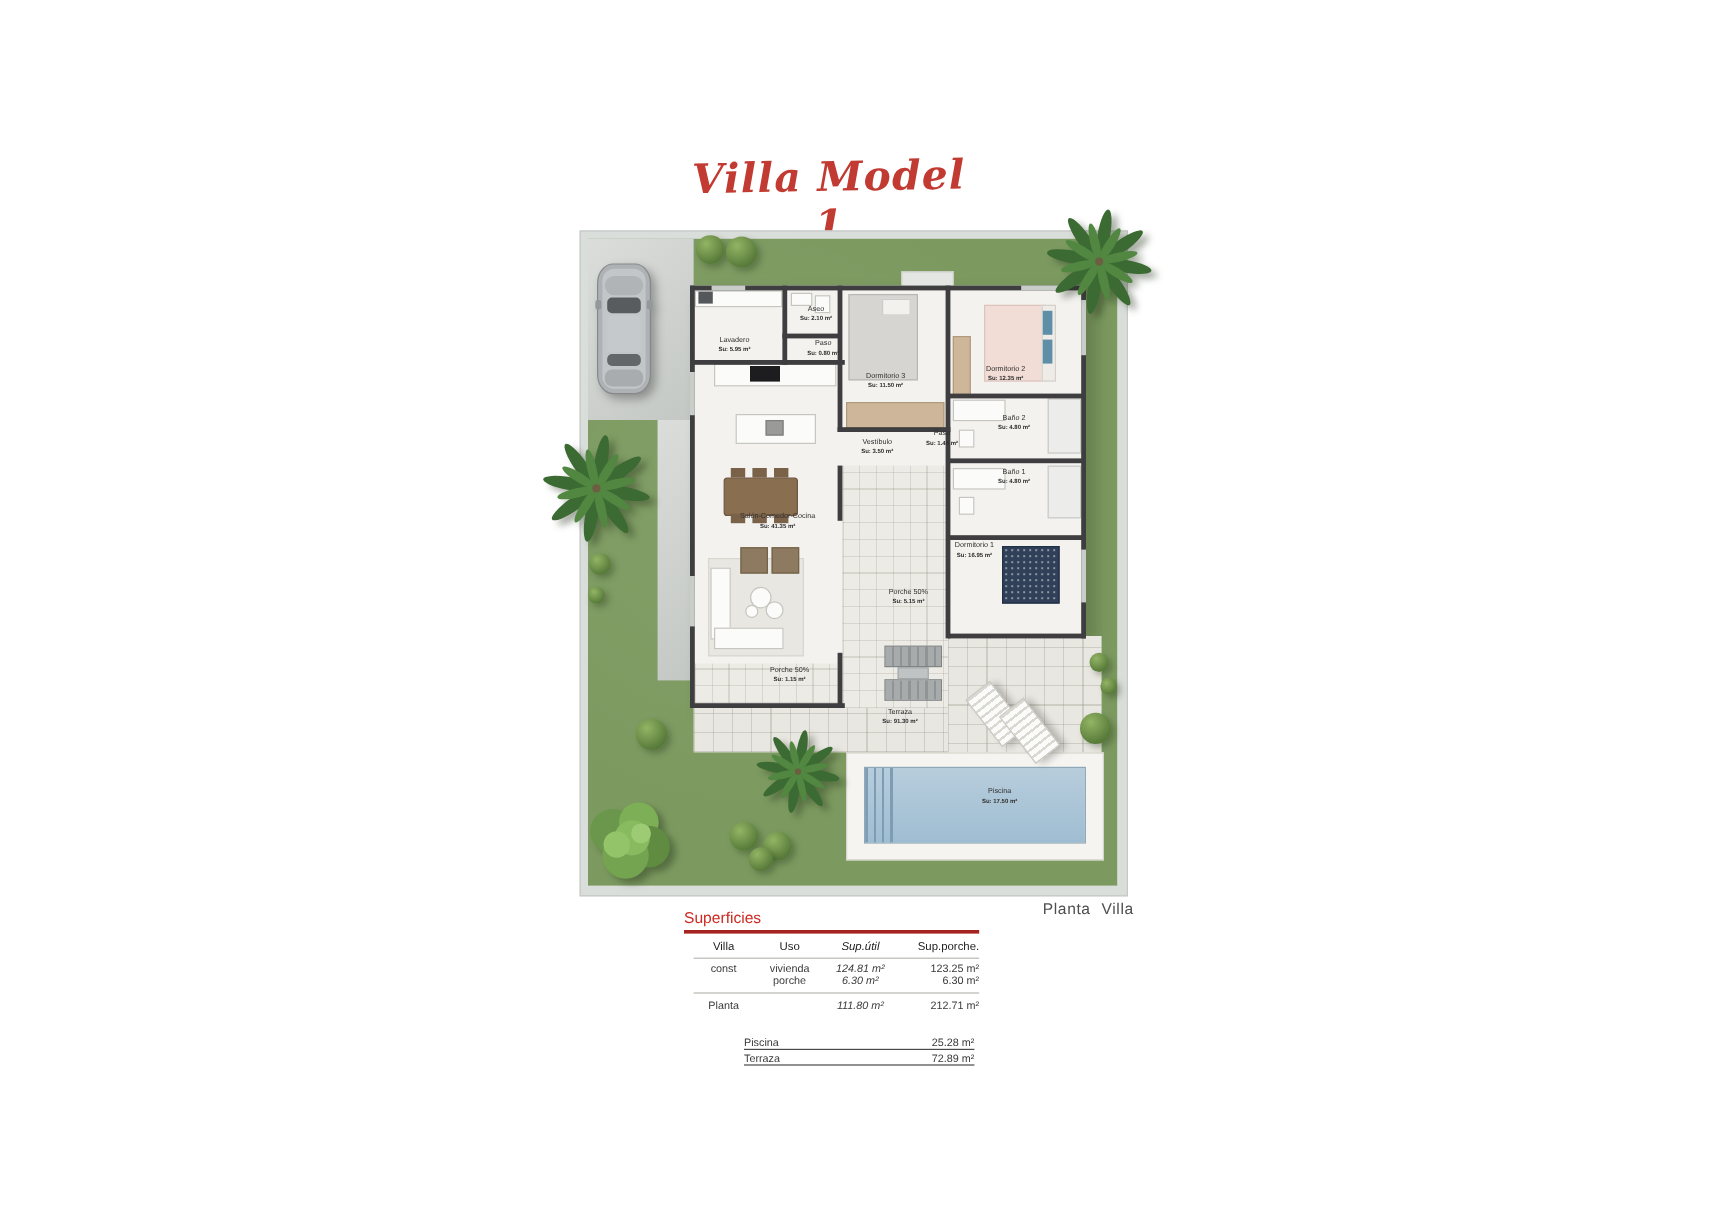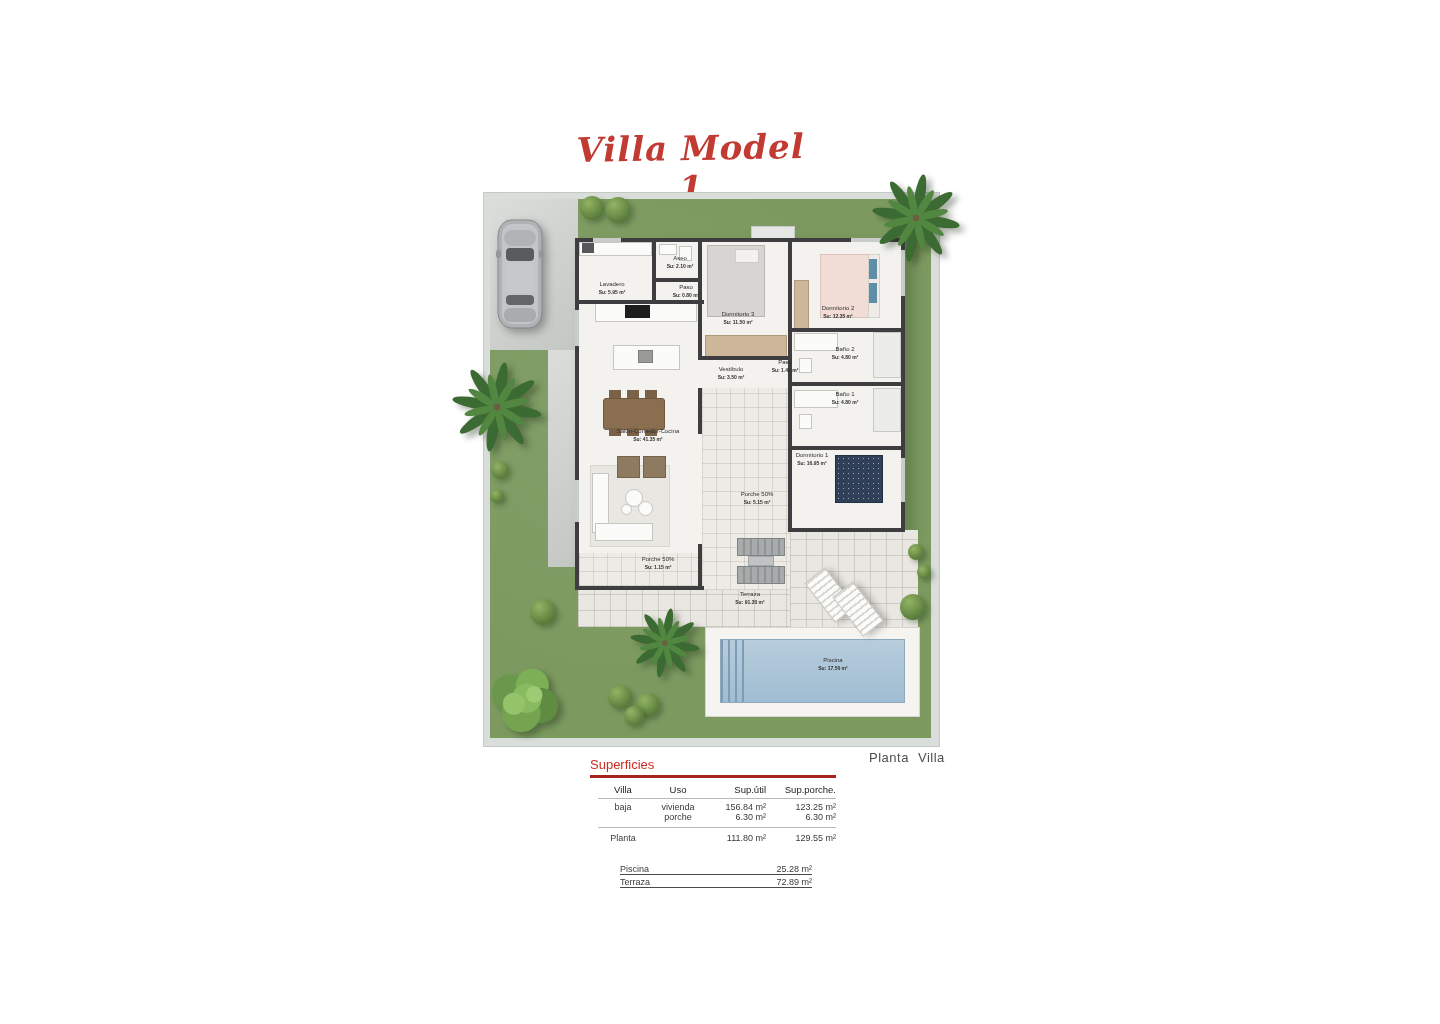--- a/index.html
+++ b/index.html
@@ -44,28 +44,28 @@
       background:repeating-linear-gradient(90deg,#7e9cb4 0 2px,transparent 2px 7px);}
   .lounger{width:24px;height:48px;border:1px solid #c9c8c0;z-index:9;
       background:repeating-linear-gradient(0deg,#fbfbf9 0 4px,#d9d8d2 4px 6px);
       box-shadow:4px 4px 6px rgba(0,0,0,.22);}
   .graysofa{background:repeating-linear-gradient(90deg,#a7abac 0 5px,#909495 5px 7px);
       border:1px solid #7e8384;z-index:9;}
   .circle{border-radius:50%;}
   
   .caption{position:absolute;left:869px;top:750px;font-size:13px;color:#4e4e4e;
       letter-spacing:.5px;word-spacing:5px;}
-  .surf{position:absolute;left:590px;top:757px;width:246px;}
+  .surf{position:absolute;left:570px;top:757px;width:246px;}
   .surf-title{font-size:13px;color:#cc2a22;margin-bottom:3px;}
   .surf-underline{height:3px;background:#a5241f;margin-bottom:6px;}
   .stable{width:238px;margin-left:8px;}
   .tr{display:grid;grid-template-columns:50px 60px 62px 66px;align-items:end;}
   .tr span{font-size:9px;color:#3a3a3a;}
   .tr.head span{font-size:9.5px;color:#222;}
-  .c1{text-align:center;} .c2{text-align:center;} .c3{text-align:right;padding-right:4px;} .c4{text-align:right;}
+  .c1{text-align:center;} .c2{text-align:center;} .c3{text-align:center;padding-right:4px;font-style:italic;} .c4{text-align:right;}
   .sep{height:1px;background:#b8b8b4;margin:3px 0;}
   .tr.total{margin-top:5px;}
   .extras{position:absolute;left:620px;top:863px;width:192px;}
   .extra{display:flex;align-items:flex-end;border-bottom:1px solid #4a4a4a;height:11px;margin-bottom:1px;}
   .extra .el{font-size:9px;color:#3a3a3a;}
   .extra .ev{font-size:9px;color:#3a3a3a;margin-left:auto;}
 </style>
 </head>
 <body>
 
@@ -309,37 +309,37 @@
     <div class="surf-underline"></div>
     <div class="stable">
       <div class="tr head">
         <span class="c1">Villa</span>
         <span class="c2">Uso</span>
         <span class="c3">Sup.útil</span>
         <span class="c4">Sup.porche.</span>
       </div>
       <div class="sep"></div>
       <div class="tr">
-        <span class="c1">baja</span>
+        <span class="c1">const</span>
         <span class="c2">vivienda</span>
-        <span class="c3">156.84 m²</span>
+        <span class="c3">124.81 m²</span>
         <span class="c4">123.25 m²</span>
       </div>
       <div class="tr">
         <span class="c1"></span>
         <span class="c2">porche</span>
         <span class="c3">6.30 m²</span>
         <span class="c4">6.30 m²</span>
       </div>
       <div class="sep" style="margin-top:5px;"></div>
       <div class="tr total">
         <span class="c1">Planta</span>
         <span class="c2"></span>
         <span class="c3">111.80 m²</span>
-        <span class="c4">129.55 m²</span>
+        <span class="c4">212.71 m²</span>
       </div>
     </div>
   </div>
 
   <div class="extras">
     <div class="extra">
       <span class="el">Piscina</span>
       <span class="ev">25.28 m²</span>
     </div>
     <div class="extra">

